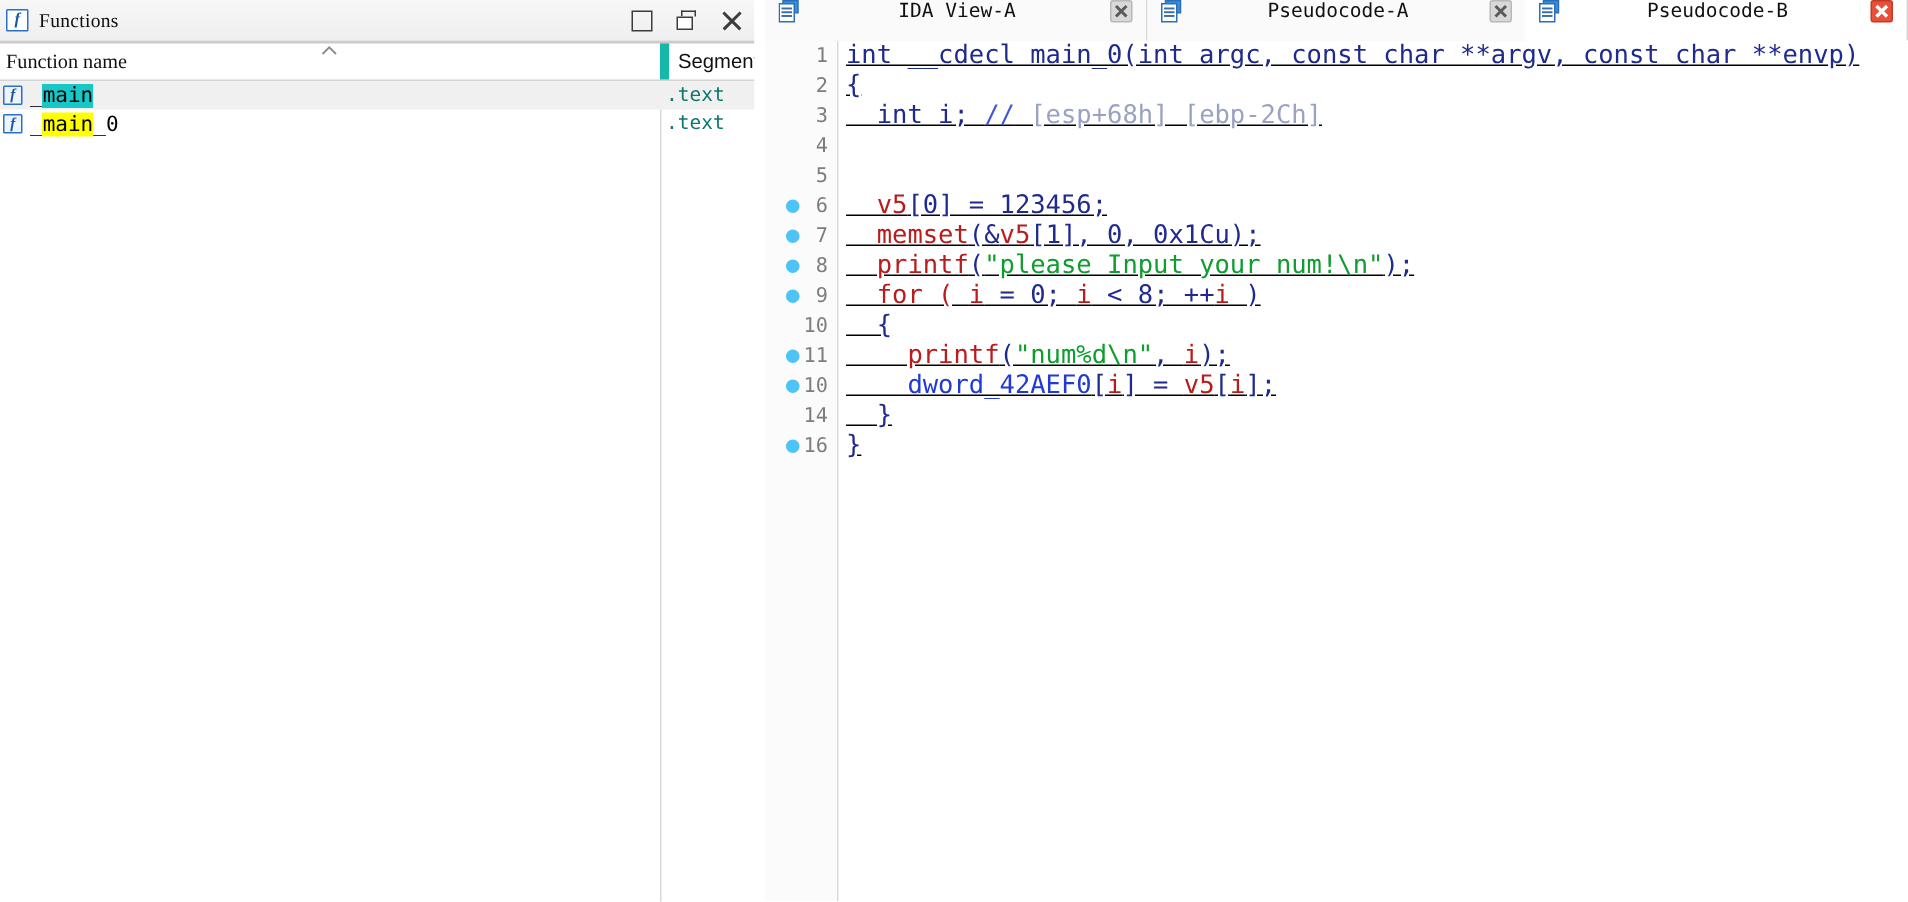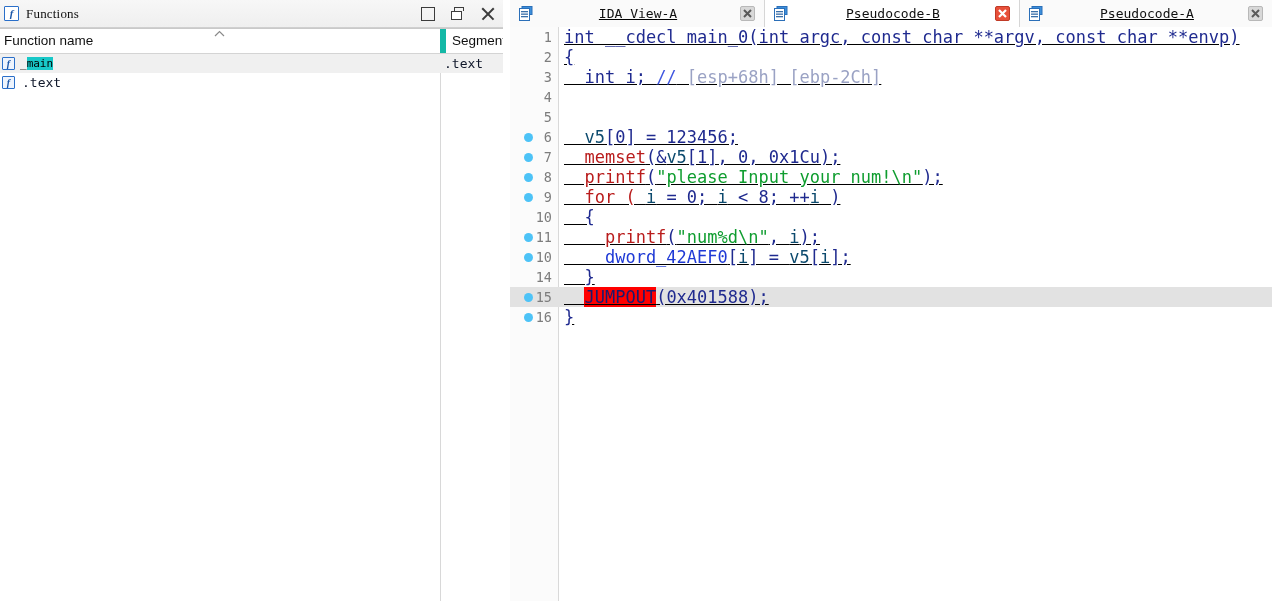--- a/index.html
+++ b/index.html
@@ -37,21 +37,21 @@
 
   
   .fn-colhdr{
     position:relative;height:25px;display:flex;align-items:center;
     background:#ffffff;border-bottom:1px solid #d4d4d4;
   }
   .fn-colhdr::before{content:"";position:absolute;left:0;right:0;top:0;height:1px;background:#c9c9c9;}
   .col-name{
     width:440px;height:25px;display:flex;align-items:center;
     padding-left:4px;box-sizing:border-box;position:relative;
-    font-family:Liberation Sans, sans-serif;font-size:13.5px;color:#101010;text-align:right;
+    font-family:Liberation Serif, serif;font-size:13.5px;color:#101010;text-align:right;
   }
   .col-name .sortchev{
     position:absolute;left:214px;top:2px;width:11px;height:7px;
   }
   .col-seg{
     flex:1;height:25px;display:flex;align-items:center;padding-left:6px;
     box-sizing:border-box;border-left:6px solid #14b8a6;
     font-family:"Liberation Sans",sans-serif;font-size:13.5px;color:#101010;
     overflow:hidden;white-space:nowrap;
   }
@@ -59,42 +59,42 @@
   .fn-row{display:flex;align-items:center;height:19px;position:relative;}
   .fn-row.sel{background:#f0f0f0;}
   .fn-row .ficon{
     width:13px;height:13px;margin-left:2px;margin-right:5px;flex:none;
     border:1px solid #2a6fc9;background:#eef4fd;border-radius:1px;
     display:flex;align-items:center;justify-content:center;box-sizing:border-box;
     font-family:"Liberation Serif",serif;font-style:italic;font-weight:bold;
     font-size:10px;color:#1a56a8;line-height:1;
   }
   .fn-name{
-    width:422px;flex:none;font-family:"DejaVu Sans Mono",monospace;font-size:11px;
+    width:422px;flex:none;font-family:"DejaVu Sans Mono",monospace;font-size:14px;
     color:#000;white-space:pre;letter-spacing:0px;
   }
   .hl-cyan{background:#18c8c8;}
   .hl-yellow{background:#ffff00;}
   .fn-seg{
-    flex:1;font-family:"DejaVu Sans Mono",monospace;font-size:13px;color:#0f172a;
+    flex:1;font-family:"DejaVu Sans Mono",monospace;font-size:13px;color:#0f766e;
     white-space:pre;padding-left:2px;
   }
   .fn-vdiv{position:absolute;left:440px;top:0;bottom:0;width:1px;background:#d8d8d8;}
 
   
   .splitter{position:absolute;left:503px;top:0;width:7px;height:601px;background:#ffffff;}
 
   
   .code-pane{position:absolute;left:510px;top:0;width:762px;height:601px;background:#fff;}
   .tabbar{
     position:relative;height:27px;background:#ffffff;display:flex;align-items:flex-end;
   }
   .tab{
-    position:relative;height:27px;display:flex;align-items:center;box-sizing:border-box;
-    background:#fafafa;border-right:1px solid #d6d6d6;text-decoration:underline;
+    position:relative;height:27px;display:flex;align-items:flex-start;box-sizing:border-box;
+    background:#fafafa;border-right:1px solid #d6d6d6;
   }
   .tab.t1{width:255px;}
   .tab.t2{width:255px;background:#ffffff;}
   .tab.t3{width:252px;border-right:none;}
   .tab .tico{
     width:17px;height:16px;margin-left:9px;flex:none;position:relative;
   }
   .tab .tlabel{
     flex:1;text-align:center;font-family:"DejaVu Sans Mono",monospace;
     font-size:13px;color:#101010;white-space:nowrap;
@@ -123,21 +123,21 @@
     position:absolute;left:0;width:42px;text-align:right;
     font-family:"DejaVu Sans Mono",monospace;font-size:13.5px;color:#7d7d7d;
   }
   .ltext{
     position:absolute;left:54px;white-space:pre;
     font-family:"DejaVu Sans Mono",monospace;font-size:17px;letter-spacing:0px;text-decoration:underline;
   }
   
   .k   {color:#1f2a8f;}            
   .fnc {color:#b91c1c;}            
-  .var {color:#0c4a6e;}            
+  .var {color:#b91c1c;}            
   .str {color:#0f9d2f;}            
   .cmt {color:#9aa2c4;}            
   .cmtm{color:#3f56e0;}            
   .glb {color:#1f3ad6;margin-top:12px;}            
   .jmp {background:#ff0000;color:#1a1a6e;}
 </style>
 </head>
 <body>
 
 <div class="app">
@@ -170,20 +170,21 @@
       <div class="fn-vdiv"></div>
 
       <div class="fn-row sel">
         <div class="ficon">f</div>
         <div class="fn-name"><span>_</span><span class="hl-cyan">main</span><span></span></div>
         <div class="fn-seg">.text</div>
       </div>
 
       <div class="fn-row">
         <div class="ficon">f</div>
+        <div class="fn-name"><span>_</span><span class="hl-yellow">main</span><span>_0</span></div>
         <div class="fn-seg">.text</div>
       </div>
     </div>
   </div>
 
   <div class="splitter"></div>
 
   <div class="code-pane">
 
     <div class="tabbar">
@@ -193,20 +194,38 @@
         <span class="tico">
           <svg width="17" height="16" viewBox="0 0 17 16">
             <rect x="3" y="0.5" width="10" height="8" fill="#3d8fdb" stroke="#2b6fb8" stroke-width="1"></rect>
             <rect x="0.5" y="2.5" width="10" height="12" fill="#ffffff" stroke="#2b6fb8" stroke-width="1"></rect>
             <rect x="2" y="5" width="7" height="1.3" fill="#3a6fa8"></rect>
             <rect x="2" y="7.5" width="7" height="1.3" fill="#3a6fa8"></rect>
             <rect x="2" y="10" width="7" height="1.3" fill="#3a6fa8"></rect>
           </svg>
         </span>
         <span class="tlabel">IDA View-A</span>
+        <span class="tclose gray">
+          <svg width="9" height="9" viewBox="0 0 9 9">
+              <path d="M1 1 L8 8 M8 1 L1 8" stroke="#5a5a5a" stroke-width="2" fill="none"></path>
+            </svg>
+        </span>
+      </div>
+
+      <div class="tab t3">
+        <span class="tico">
+          <svg width="17" height="16" viewBox="0 0 17 16">
+            <rect x="3" y="0.5" width="10" height="8" fill="#3d8fdb" stroke="#2b6fb8" stroke-width="1"></rect>
+            <rect x="0.5" y="2.5" width="10" height="12" fill="#ffffff" stroke="#2b6fb8" stroke-width="1"></rect>
+            <rect x="2" y="5" width="7" height="1.3" fill="#3a6fa8"></rect>
+            <rect x="2" y="7.5" width="7" height="1.3" fill="#3a6fa8"></rect>
+            <rect x="2" y="10" width="7" height="1.3" fill="#3a6fa8"></rect>
+          </svg>
+        </span>
+        <span class="tlabel">Pseudocode-A</span>
         <span class="tclose gray">
           <svg width="9" height="9" viewBox="0 0 9 9">
               <path d="M1 1 L8 8 M8 1 L1 8" stroke="#5a5a5a" stroke-width="2" fill="none"></path>
             </svg>
         </span>
       </div>
 
       <div class="tab t2">
         <span class="tabmask"></span>
         <span class="tico">
@@ -218,38 +237,20 @@
             <rect x="2" y="10" width="7" height="1.3" fill="#3a6fa8"></rect>
           </svg>
         </span>
         <span class="tlabel">Pseudocode-B</span>
         <span class="tclose red">
           <svg width="9" height="9" viewBox="0 0 9 9">
               <path d="M1 1 L8 8 M8 1 L1 8" stroke="#ffffff" stroke-width="2.2" fill="none"></path>
             </svg>
         </span>
       </div>
-
-      <div class="tab t3">
-        <span class="tico">
-          <svg width="17" height="16" viewBox="0 0 17 16">
-            <rect x="3" y="0.5" width="10" height="8" fill="#3d8fdb" stroke="#2b6fb8" stroke-width="1"></rect>
-            <rect x="0.5" y="2.5" width="10" height="12" fill="#ffffff" stroke="#2b6fb8" stroke-width="1"></rect>
-            <rect x="2" y="5" width="7" height="1.3" fill="#3a6fa8"></rect>
-            <rect x="2" y="7.5" width="7" height="1.3" fill="#3a6fa8"></rect>
-            <rect x="2" y="10" width="7" height="1.3" fill="#3a6fa8"></rect>
-          </svg>
-        </span>
-        <span class="tlabel">Pseudocode-A</span>
-        <span class="tclose gray">
-          <svg width="9" height="9" viewBox="0 0 9 9">
-              <path d="M1 1 L8 8 M8 1 L1 8" stroke="#5a5a5a" stroke-width="2" fill="none"></path>
-            </svg>
-        </span>
-      </div>
     </div>
 
     <div class="code-area">
       <div class="gutter-bg"></div>
       <div class="gutter-sep"></div>
 
       <div class="line">
         <span class="lnum">1</span>
         <span class="ltext"><span class="k">int __cdecl main_0(int argc, const char **argv, const char **envp)</span></span>
       </div>
@@ -313,26 +314,20 @@
         <span class="dot"></span>
         <span class="lnum">10</span>
         <span class="ltext"><span class="glb">    dword_42AEF0</span><span class="k">[</span><span class="var">i</span><span class="k">] = </span><span class="var">v5</span><span class="k">[</span><span class="var">i</span><span class="k">];</span></span>
       </div>
 
       <div class="line">
         <span class="lnum">14</span>
         <span class="ltext"><span class="k">  }</span></span>
       </div>
 
-      <div class="line hl">
-        <span class="dot"></span>
-        <span class="lnum">15</span>
-        <span class="ltext"><span class="k">  </span><span class="jmp">JUMPOUT</span><span class="k">(0x401588);</span></span>
-
-      </div>
 
       <div class="line">
         <span class="dot"></span>
         <span class="lnum">16</span>
         <span class="ltext"><span class="k">}</span></span>
       </div>
     </div>
   </div>
 </div>
 

